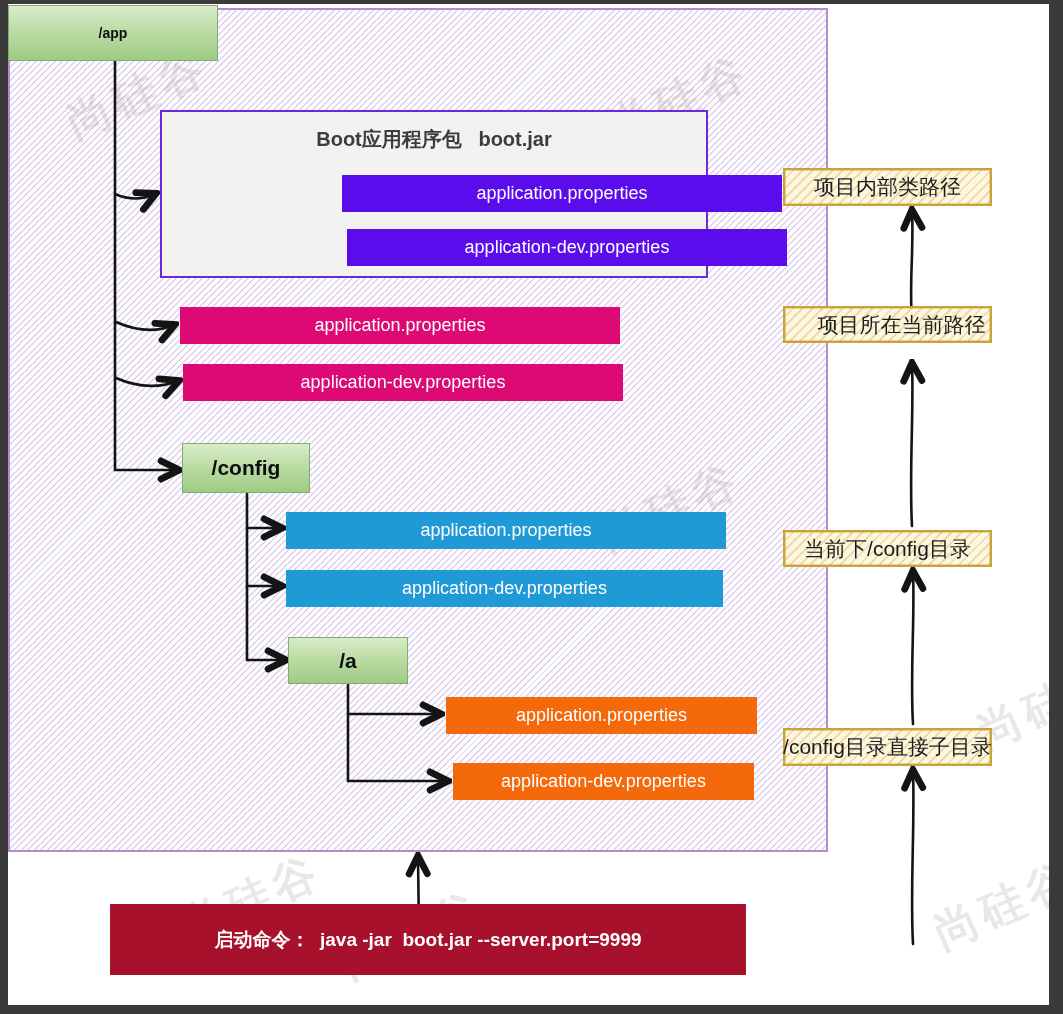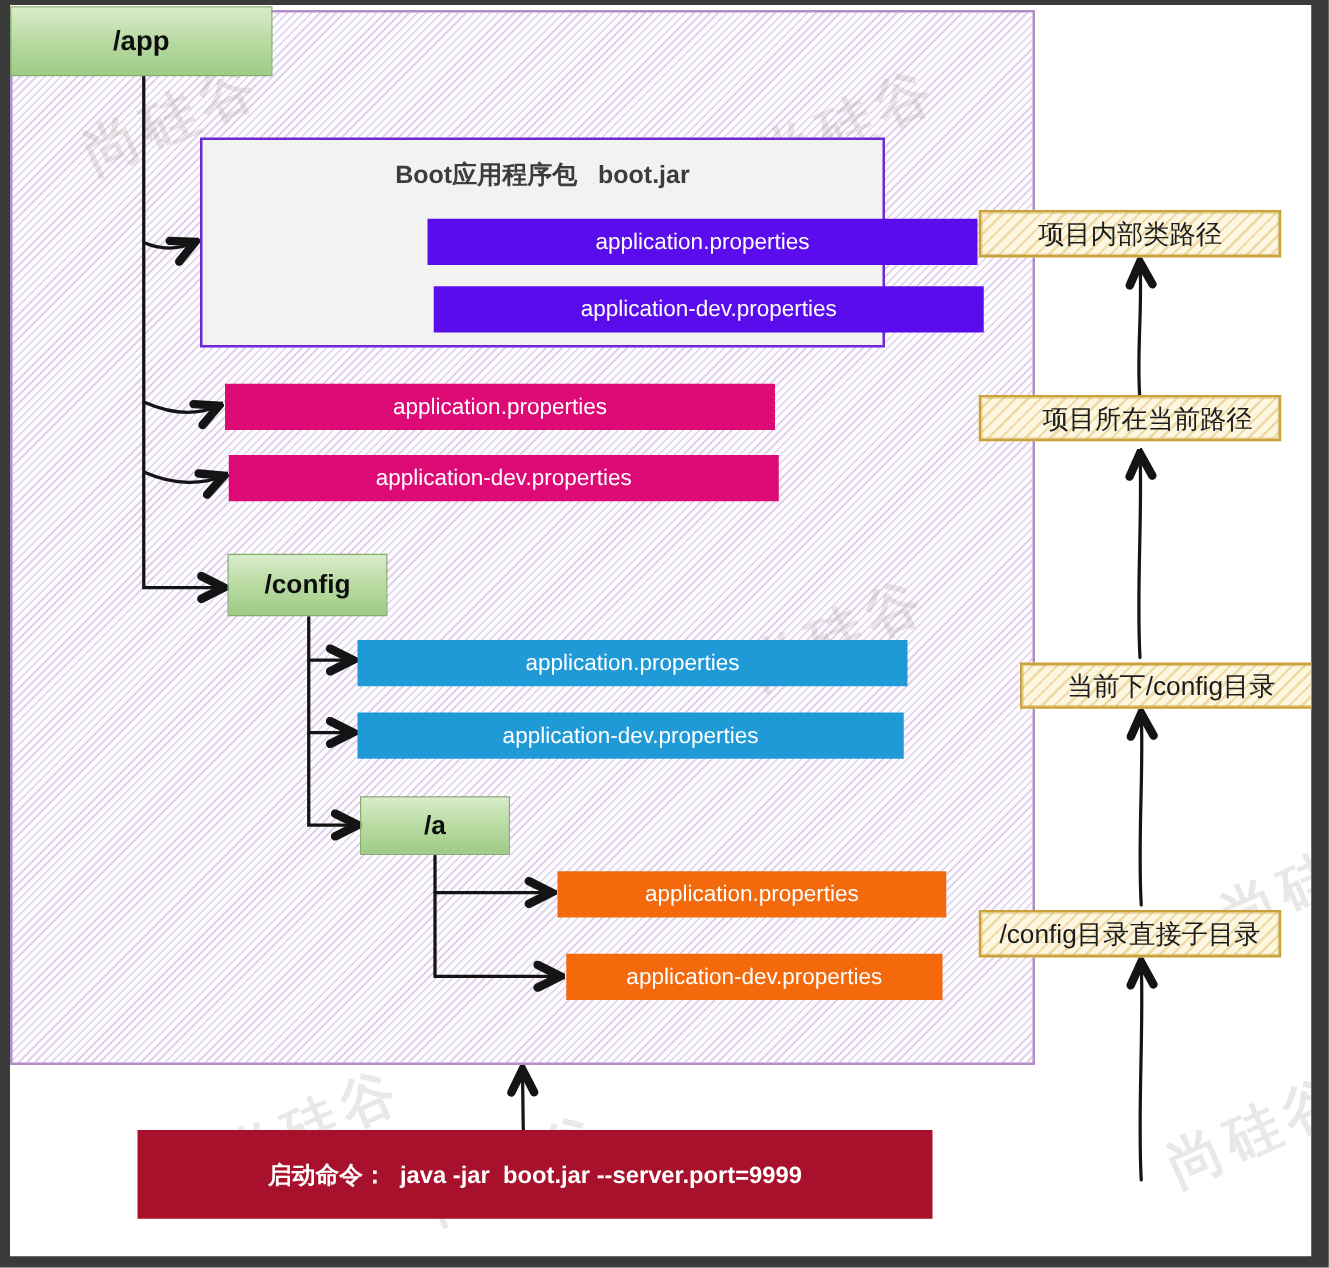--- a/index.html
+++ b/index.html
@@ -30,21 +30,21 @@
     transform:rotate(-24deg);
   }
   
   .folder{
     position:absolute;box-sizing:border-box;
     background:linear-gradient(180deg,#d9ecca 0%,#bcdca6 45%,#9ecb86 100%);
     border:1px solid #84ac70;
     display:flex;align-items:center;justify-content:center;
     color:#0d0d0d;font-weight:bold;
   }
-  .folder.app{left:0;top:1px;width:210px;height:56px;font-size:22px;justify-content:center;}
+  .folder.app{left:0;top:1px;width:210px;height:56px;font-size:14px;justify-content:center;}
   .folder.config{left:174px;top:439px;width:128px;height:50px;font-size:21px;justify-content:center;}
   .folder.a{left:280px;top:633px;width:120px;height:47px;font-size:21px;}
   
   .jarbox{
     position:absolute;left:152px;top:106px;width:548px;height:168px;
     box-sizing:border-box;background:#f2f2f1;border:2px solid #6d28d9;
   }
   .jartitle{
     position:absolute;left:0;top:14px;width:100%;text-align:center;
     font-size:20px;font-weight:bold;color:#3c3c3c;white-space:pre;
@@ -69,34 +69,34 @@
   .or2{left:445px;top:759px;width:301px;}
   .jarbox .filebox{position:absolute;}
   
   .command{
     position:absolute;left:102px;top:900px;width:636px;height:71px;
     background:#a8112c;display:flex;align-items:center;justify-content:center;
     color:#ffffff;font-weight:bold;font-size:19px;white-space:pre;
   }
   
   .anno{
-    position:absolute;left:775px;width:242px;box-sizing:border-box;
+    position:absolute;left:775px;width:209px;box-sizing:border-box;
     border:2px solid #c9a23b;
     background:
       repeating-linear-gradient(135deg,
         rgba(222,186,95,0.00) 0px, rgba(222,186,95,0.00) 5px,
         rgba(222,186,95,0.45) 5px, rgba(222,186,95,0.45) 7px),
       #fdf7e2;
     box-shadow:0 0 0 1px rgba(201,162,59,0.45) inset;
     display:flex;align-items:center;justify-content:center;
     color:#1c1c1c;font-size:21px;white-space:nowrap;
   }
   .anno.a1{top:164px;height:38px;}
-  .anno.a2{top:312px;height:37px;padding-left:28px;}
-  .anno.a3{top:526px;height:37px;margin-left:33px;}
+  .anno.a2{top:302px;height:37px;padding-left:28px;}
+  .anno.a3{top:526px;height:37px;}
   .anno.a4{top:724px;height:38px;}
   .anno.a5{top:944px;height:40px;}
   
   svg.connectors{position:absolute;left:0;top:0;width:1041px;height:1001px;pointer-events:none;}
   svg.connectors path{stroke:#141414;stroke-width:2.6;fill:none;stroke-linecap:round;}
 </style>
 </head>
 <body>
 
 <div class="stage">

